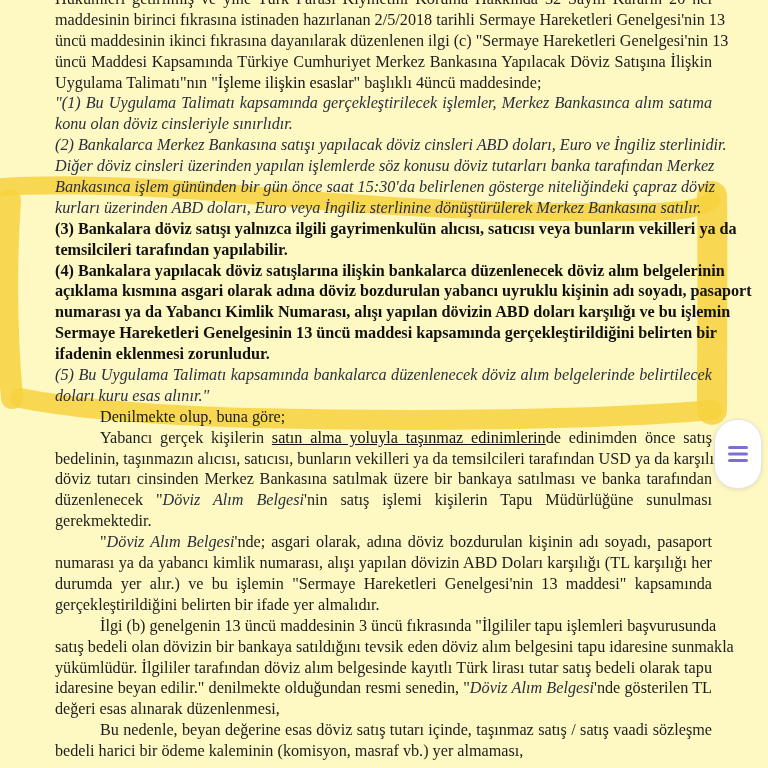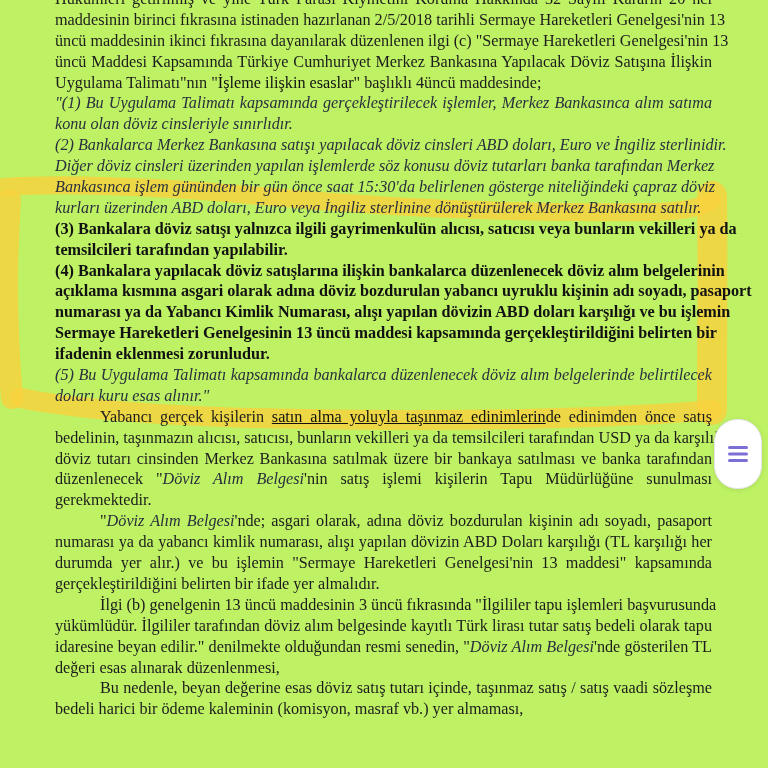--- a/index.html
+++ b/index.html
@@ -5,21 +5,21 @@
     html, body {
       margin: 0; padding: 0;
       width: 768px; height: 768px;
       overflow: hidden;
       background: #ffffff;
     }
     .page {
       position: relative;
       width: 768px; height: 768px;
       overflow: hidden;
-      background: #bef264;
+      background: #fef9c3;
       font-family: "Liberation Serif", "DejaVu Serif", serif;
       color: #1c1c1c;
     }
     .highlight {
       position: absolute; left: 0; top: 0;
       width: 768px; height: 768px;
       pointer-events: none;
       z-index: 0;
     }
     .doc {
@@ -83,30 +83,32 @@
       <div class="line last"><span class="it">kurları üzerinden ABD doları, Euro veya İngiliz sterlinine dönüştürülerek Merkez Bankasına satılır.</span></div>
       <div class="line"><span class="bdit">(3) Bankalara döviz satışı yalnızca ilgili gayrimenkulün alıcısı, satıcısı veya bunların vekilleri ya da</span></div>
       <div class="line last"><span class="bdit">temsilcileri tarafından yapılabilir.</span></div>
       <div class="line"><span class="bdit">(4) Bankalara yapılacak döviz satışlarına ilişkin bankalarca düzenlenecek döviz alım belgelerinin</span></div>
       <div class="line"><span class="bdit">açıklama kısmına asgari olarak adına döviz bozdurulan yabancı uyruklu kişinin adı soyadı, pasaport</span></div>
       <div class="line"><span class="bdit">numarası ya da Yabancı Kimlik Numarası, alışı yapılan dövizin ABD doları karşılığı ve bu işlemin</span></div>
       <div class="line"><span class="bdit">Sermaye Hareketleri Genelgesinin 13 üncü maddesi kapsamında gerçekleştirildiğini belirten bir</span></div>
       <div class="line last"><span class="bdit">ifadenin eklenmesi zorunludur.</span></div>
       <div class="line"><span class="it">(5) Bu Uygulama Talimatı kapsamında bankalarca düzenlenecek döviz alım belgelerinde belirtilecek</span></div>
       <div class="line last"><span class="it">doları kuru esas alınır."</span></div>
+      <div class="line last indent"><span>Denilmekte olup, buna göre;</span></div>
       <div class="line indent"><span>Yabancı gerçek kişilerin </span><span class="bd ul">satın alma yoluyla taşınmaz edinimlerin</span><span class="bd">de</span><span> edinimden önce satış</span></div>
       <div class="line"><span>bedelinin, taşınmazın alıcısı, satıcısı, bunların vekilleri ya da temsilcileri tarafından USD ya da karşılığı</span></div>
       <div class="line"><span>döviz tutarı cinsinden Merkez Bankasına satılmak üzere bir bankaya satılması ve banka tarafından</span></div>
       <div class="line"><span>düzenlenecek "</span><span class="it">Döviz Alım Belgesi</span><span>'nin satış işlemi kişilerin Tapu Müdürlüğüne sunulması</span></div>
       <div class="line last"><span>gerekmektedir.</span></div>
       <div class="line indent"><span>"</span><span class="it">Döviz Alım Belgesi</span><span>'nde; asgari olarak, adına döviz bozdurulan kişinin adı soyadı, pasaport</span></div>
       <div class="line"><span>numarası ya da yabancı kimlik numarası, alışı yapılan dövizin ABD Doları karşılığı (TL karşılığı her</span></div>
       <div class="line"><span>durumda yer alır.) ve bu işlemin "Sermaye Hareketleri Genelgesi'nin 13 maddesi" kapsamında</span></div>
       <div class="line last"><span>gerçekleştirildiğini belirten bir ifade yer almalıdır.</span></div>
       <div class="line indent"><span>İlgi (b) genelgenin 13 üncü maddesinin 3 üncü fıkrasında "İlgililer tapu işlemleri başvurusunda</span></div>
+      <div class="line"><span>satış bedeli olan dövizin bir bankaya satıldığını tevsik eden döviz alım belgesini tapu idaresine sunmakla</span></div>
       <div class="line"><span>yükümlüdür. İlgililer tarafından döviz alım belgesinde kayıtlı Türk lirası tutar satış bedeli olarak tapu</span></div>
       <div class="line"><span>idaresine beyan edilir." denilmekte olduğundan resmi senedin, "</span><span class="it">Döviz Alım Belgesi</span><span>'nde gösterilen TL</span></div>
       <div class="line last"><span>değeri esas alınarak düzenlenmesi,</span></div>
       <div class="line indent"><span>Bu nedenle, beyan değerine esas döviz satış tutarı içinde, taşınmaz satış / satış vaadi sözleşme</span></div>
       <div class="line last"><span>bedeli harici bir ödeme kaleminin (komisyon, masraf vb.) yer almaması,</span></div>
     </div>
 
   <div class="fab">
     <svg width="22" height="18" viewBox="0 0 22 18">
       <rect x="1" y="1" width="20" height="3" rx="1.5" fill="#7b6fd6"></rect>

